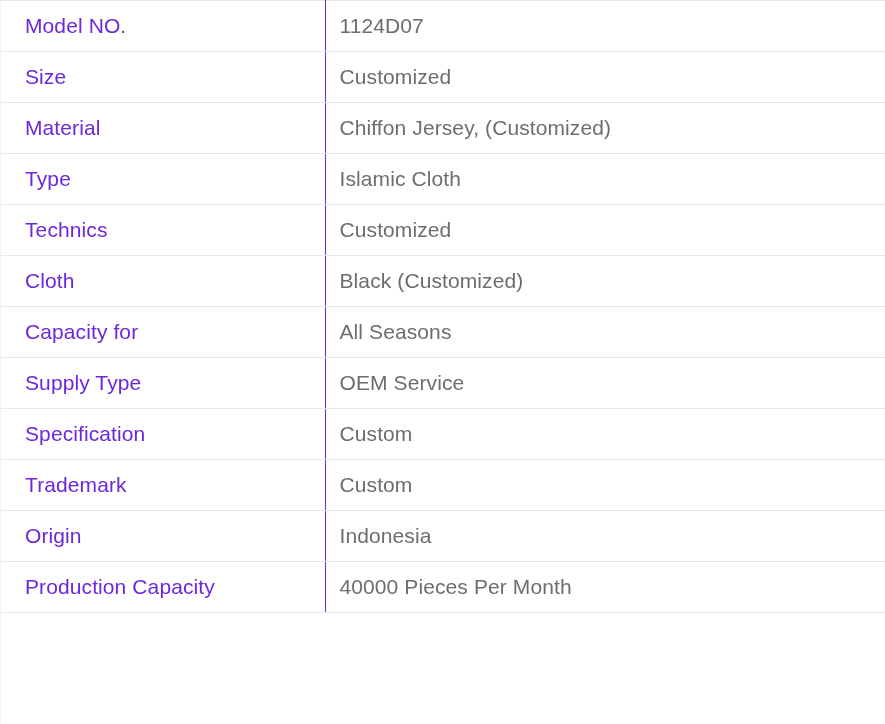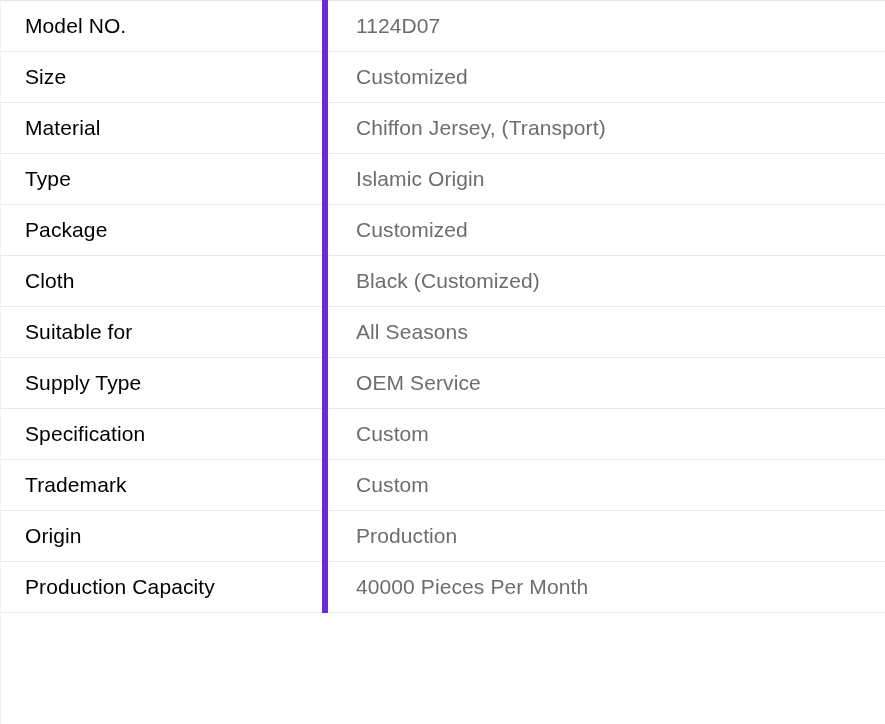--- a/index.html
+++ b/index.html
@@ -33,26 +33,26 @@
   table.spec-table td {
     border-bottom: 1px solid #e9e9e9;
     padding: 0 0 0 24px;
     vertical-align: middle;
     font-size: 21px;
     line-height: 26px;
     font-weight: 400;
     letter-spacing: 0.1px;
   }
   table.spec-table td.label {
-    color: #000000;
-    border-right: 6px solid #6d28d9;
+    color: #6d28d9;
+    border-right: 1px solid #6d28d9;
   }
   table.spec-table td.value {
     color: #6d6d6d;
-    padding-left: 28px;
+    padding-left: 14px;
   }
   table.spec-table tr:last-child td {
     border-bottom: 1px solid #e9e9e9;
   }
   
   .edge-line {
     position: absolute;
     left: 0;
     top: 0;
     width: 1px;
@@ -75,53 +75,53 @@
       <tr>
         <td class="label">Model NO.</td>
         <td class="value">1124D07</td>
       </tr>
       <tr>
         <td class="label">Size</td>
         <td class="value">Customized</td>
       </tr>
       <tr>
         <td class="label">Material</td>
-        <td class="value">Chiffon Jersey, (Transport)</td>
+        <td class="value">Chiffon Jersey, (Customized)</td>
       </tr>
       <tr>
         <td class="label">Type</td>
-        <td class="value">Islamic Origin</td>
+        <td class="value">Islamic Cloth</td>
       </tr>
       <tr>
-        <td class="label">Package</td>
+        <td class="label">Technics</td>
         <td class="value">Customized</td>
       </tr>
       <tr>
         <td class="label">Cloth</td>
         <td class="value">Black (Customized)</td>
       </tr>
       <tr>
-        <td class="label">Suitable for</td>
+        <td class="label">Capacity for</td>
         <td class="value">All Seasons</td>
       </tr>
       <tr>
         <td class="label">Supply Type</td>
         <td class="value">OEM Service</td>
       </tr>
       <tr>
         <td class="label">Specification</td>
         <td class="value">Custom</td>
       </tr>
       <tr>
         <td class="label">Trademark</td>
         <td class="value">Custom</td>
       </tr>
       <tr>
         <td class="label">Origin</td>
-        <td class="value">Production</td>
+        <td class="value">Indonesia</td>
       </tr>
       <tr>
         <td class="label">Production Capacity</td>
         <td class="value">40000 Pieces Per Month</td>
       </tr>
     </tbody>
   </table>
 </div>
 
 </body></html>

